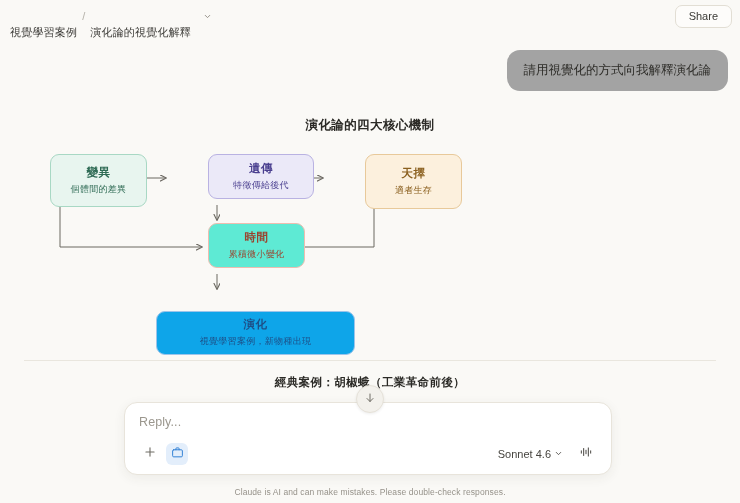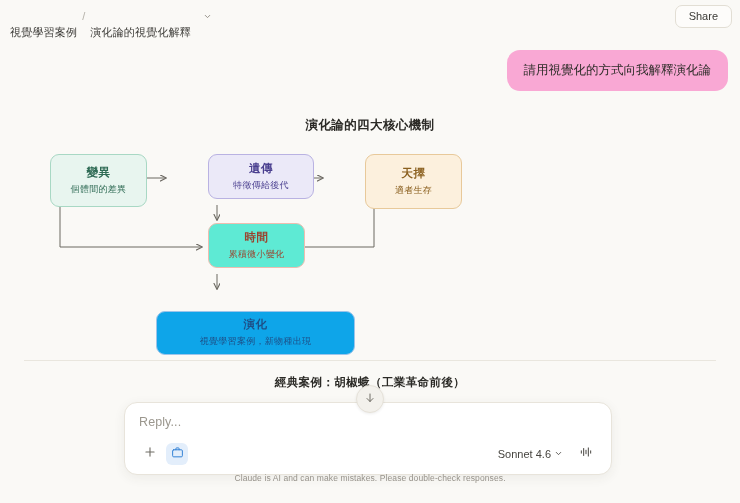--- a/index.html
+++ b/index.html
@@ -48,21 +48,21 @@
   
   .scroll {
     position: absolute; top: 32px; left: 0; right: 0; bottom: 88px;
     overflow: hidden;
     background: #faf9f6;
   }
   .convo { padding: 18px 0 0 0; }
 
   .user-row { display: flex; justify-content: flex-end; padding: 0 12px; }
   .user-bubble {
-    background: #f9a8d4;
+    background: #a3a3a3;
     color: #2e2d29;
     border-radius: 13px;
     padding: 11px 17px;
     font-size: 12.5px;
     line-height: 1.5;
     max-width: 330px;
   }
 
   
   .artifact { margin-top: 26px; padding: 0 12px; }
@@ -160,21 +160,21 @@
     display: flex; align-items: center; justify-content: center;
     color: #6f6c64;
   }
   .tool-btn { background: #e3eefb; color: #2f7fd4; margin-left: 5px; }
   .model-pill {
     display: flex; align-items: center; gap: 3px;
     font-size: 11px; color: #46443f;
   }
   .wave-btn { margin-left: 12px; color: #46443f; }
   .footnote {
-    position: absolute; left: 0; right: 0; bottom: 20px;
+    position: absolute; left: 0; right: 0; bottom: 6px;
     text-align: center;
     font-size: 8.5px; color: #96928a; letter-spacing: .1px;
   }
 </style>
 </head>
 <body>
 
 <div class="topbar">
   <span class="crumb">視覺學習案例</span>
   <span class="crumb-sep">/</span>

